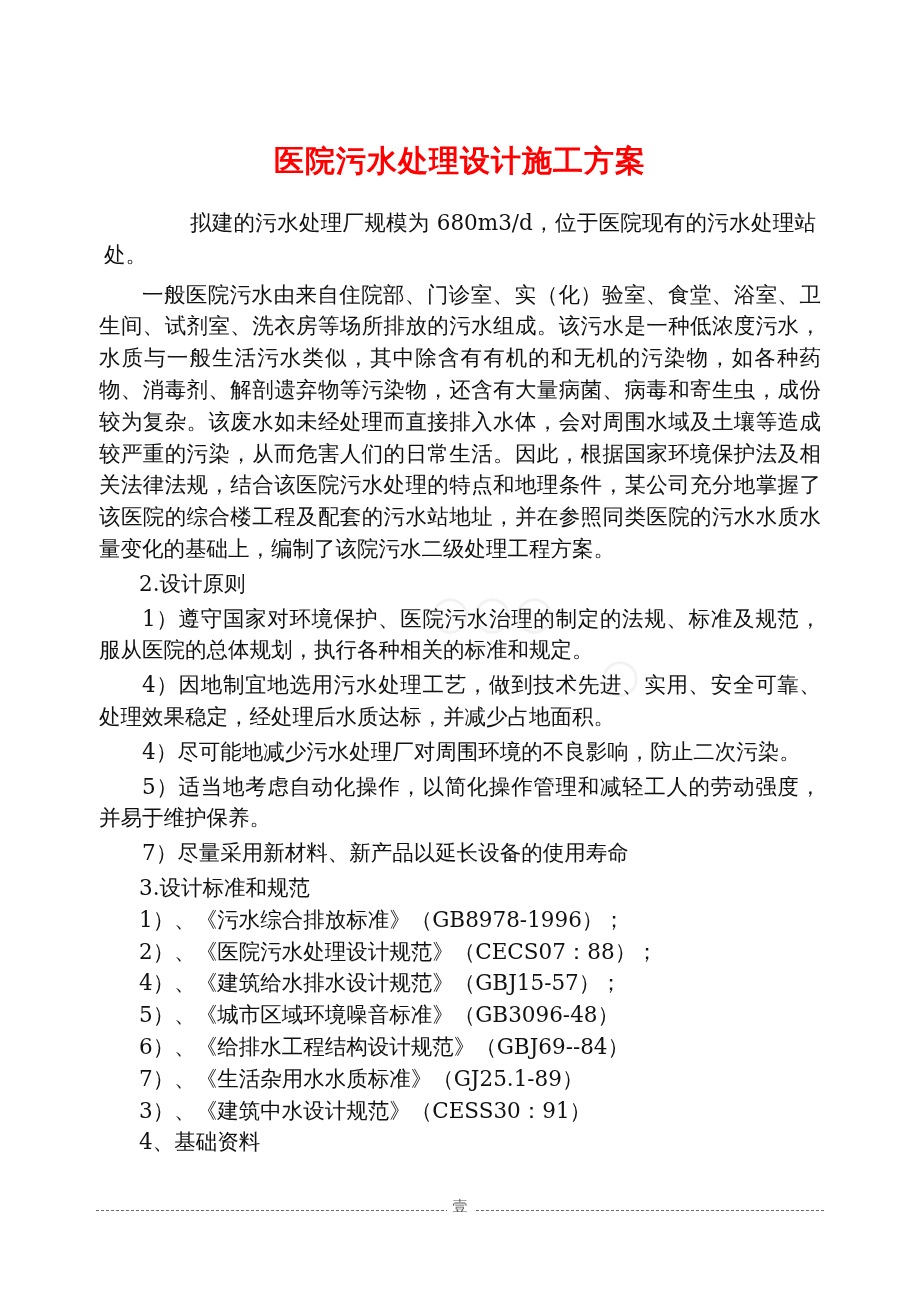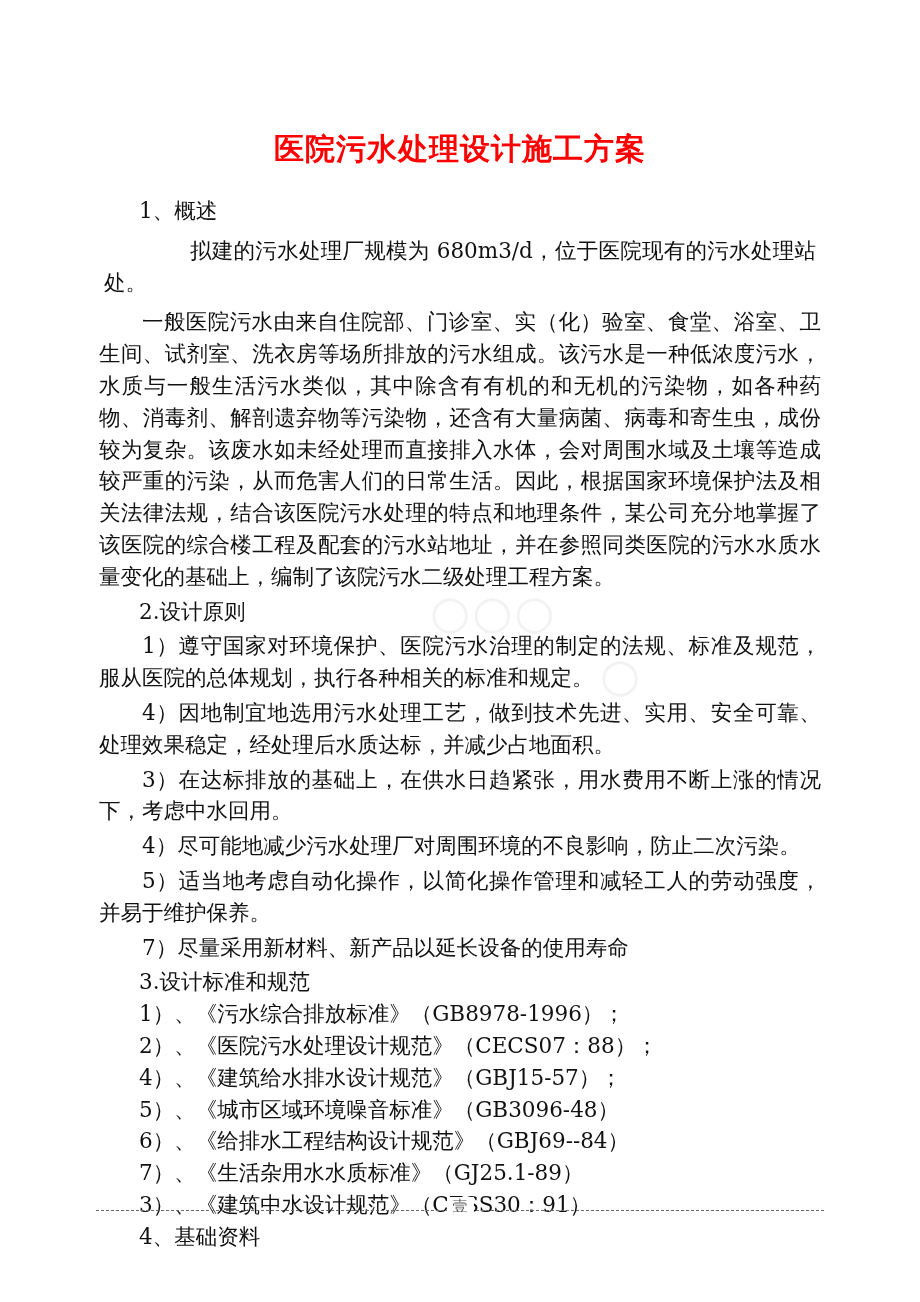--- a/index.html
+++ b/index.html
@@ -25,21 +25,21 @@
     width: 728px;
   }
   .doc-title {
     color: #ff0000;
     font-family: "DejaVu Serif", "Liberation Serif", serif;
     font-weight: bold;
     font-size: 30px;
     line-height: 42px;
     text-align: center;
     letter-spacing: 1px;
-    margin: 0;
+    margin: 12px;
     padding-top: 128px;
     white-space: nowrap;
   }
   .body-block {
     margin-top: 25px;
     font-size: 21.5px;
     line-height: 31.8px;
     color: #111111;
     text-align: justify;
     text-justify: inter-ideograph;
@@ -98,31 +98,29 @@
 
   <div class="wm" style="left:430px; top:585px;">○○○</div>
   <div class="wm" style="left:600px; top:648px;">○</div>
 
   <div class="doc-body">
 
     <h1 class="doc-title">医院污水处理设计施工方案</h1>
 
     <div class="body-block">
 
-      <p class="line">1、概述</p>
 
       <p class="para-deep">拟建的污水处理厂规模为 680m3/d，位于医院现有的污水处理站处。</p>
 
       <p class="para">一般医院污水由来自住院部、门诊室、实（化）验室、食堂、浴室、卫生间、试剂室、洗衣房等场所排放的污水组成。该污水是一种低浓度污水，水质与一般生活污水类似，其中除含有有机的和无机的污染物，如各种药物、消毒剂、解剖遗弃物等污染物，还含有大量病菌、病毒和寄生虫，成份较为复杂。该废水如未经处理而直接排入水体，会对周围水域及土壤等造成较严重的污染，从而危害人们的日常生活。因此，根据国家环境保护法及相关法律法规，结合该医院污水处理的特点和地理条件，某公司充分地掌握了该医院的综合楼工程及配套的污水站地址，并在参照同类医院的污水水质水量变化的基础上，编制了该院污水二级处理工程方案。</p>
 
       <p class="line">2.设计原则</p>
 
       <p class="para">1）遵守国家对环境保护、医院污水治理的制定的法规、标准及规范，服从医院的总体规划，执行各种相关的标准和规定。</p>
       <p class="para">4）因地制宜地选用污水处理工艺，做到技术先进、实用、安全可靠、处理效果稳定，经处理后水质达标，并减少占地面积。</p>
-      <p class="para">3）在达标排放的基础上，在供水日趋紧张，用水费用不断上涨的情况下，考虑中水回用。</p>
       <p class="para">4）尽可能地减少污水处理厂对周围环境的不良影响，防止二次污染。</p>
       <p class="para">5）适当地考虑自动化操作，以简化操作管理和减轻工人的劳动强度，并易于维护保养。</p>
       <p class="para">7）尽量采用新材料、新产品以延长设备的使用寿命</p>
 
       <p class="line">3.设计标准和规范</p>
 
       <p class="line">1）、《污水综合排放标准》（GB8978-1996）；</p>
       <p class="line">2）、《医院污水处理设计规范》（CECS07：88）；</p>
       <p class="line">4）、《建筑给水排水设计规范》（GBJ15-57）；</p>
       <p class="line">5）、《城市区域环境噪音标准》（GB3096-48）</p>

